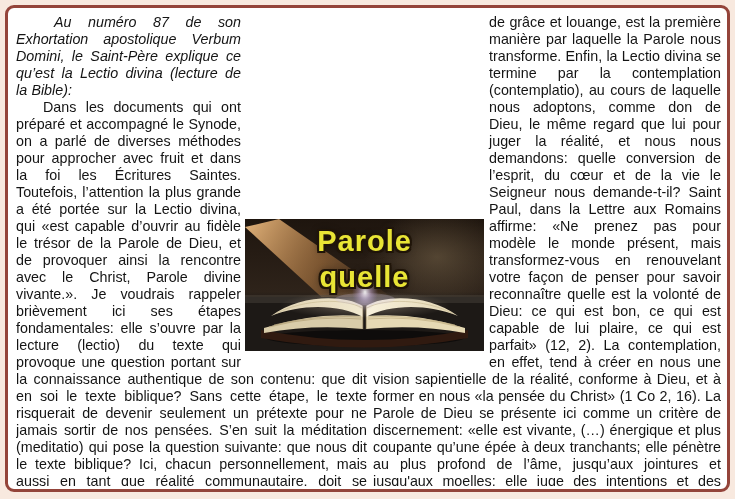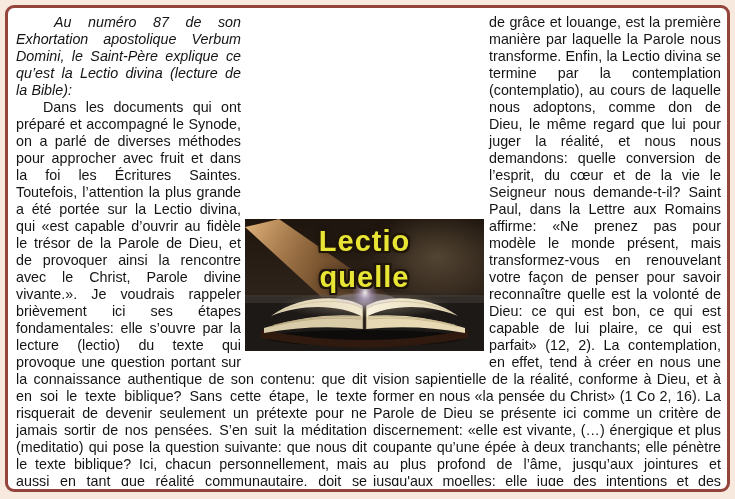--- a/index.html
+++ b/index.html
@@ -119,18 +119,18 @@
       <path d="M118,98 C96,86 58,84 26,97 C54,76 98,75 118,87 Z" fill="url(#pageLGrad)"></path>
       <path d="M121,98 C143,86 181,84 213,97 C185,76 141,75 121,87 Z" fill="url(#pageRGrad)"></path>
       <path d="M32,94 C60,80 100,79 117,89" fill="none" stroke="#cbbd97" stroke-width="0.8" opacity="0.9"></path>
       <path d="M207,94 C179,80 139,79 122,89" fill="none" stroke="#cbbd97" stroke-width="0.8" opacity="0.9"></path>
       <path d="M118,87 L118,110 M121,87 L121,110" stroke="#6b5a3e" stroke-width="1" opacity="0.7"></path>
 
       <ellipse cx="120" cy="80" rx="30" ry="6" fill="#cfc4e0" opacity="0.25"></ellipse>
       <ellipse cx="120" cy="73" rx="13" ry="19" fill="url(#spineGlow)"></ellipse>
     </svg>
     <div class="photo-title">
-      <div>Lectio</div>
+      <div>Parole</div>
       <div>quelle</div>
     </div>
   </div>
 
 </div>
 
 </body></html>

